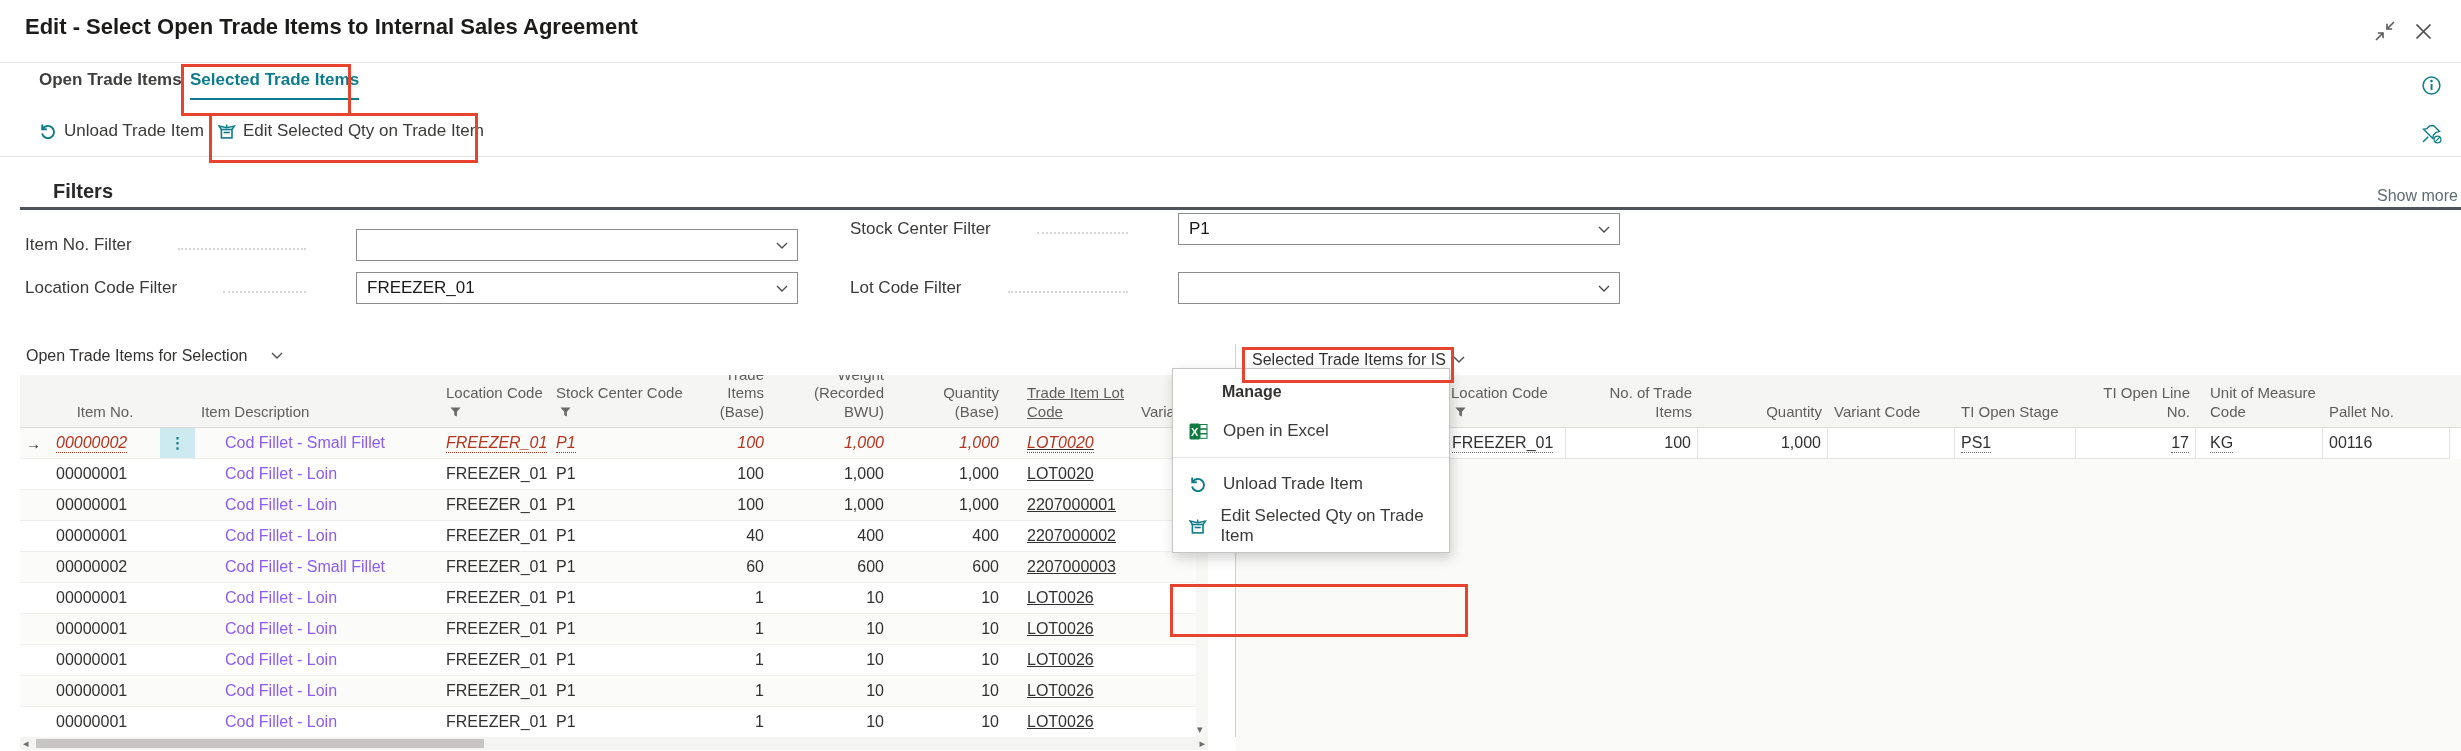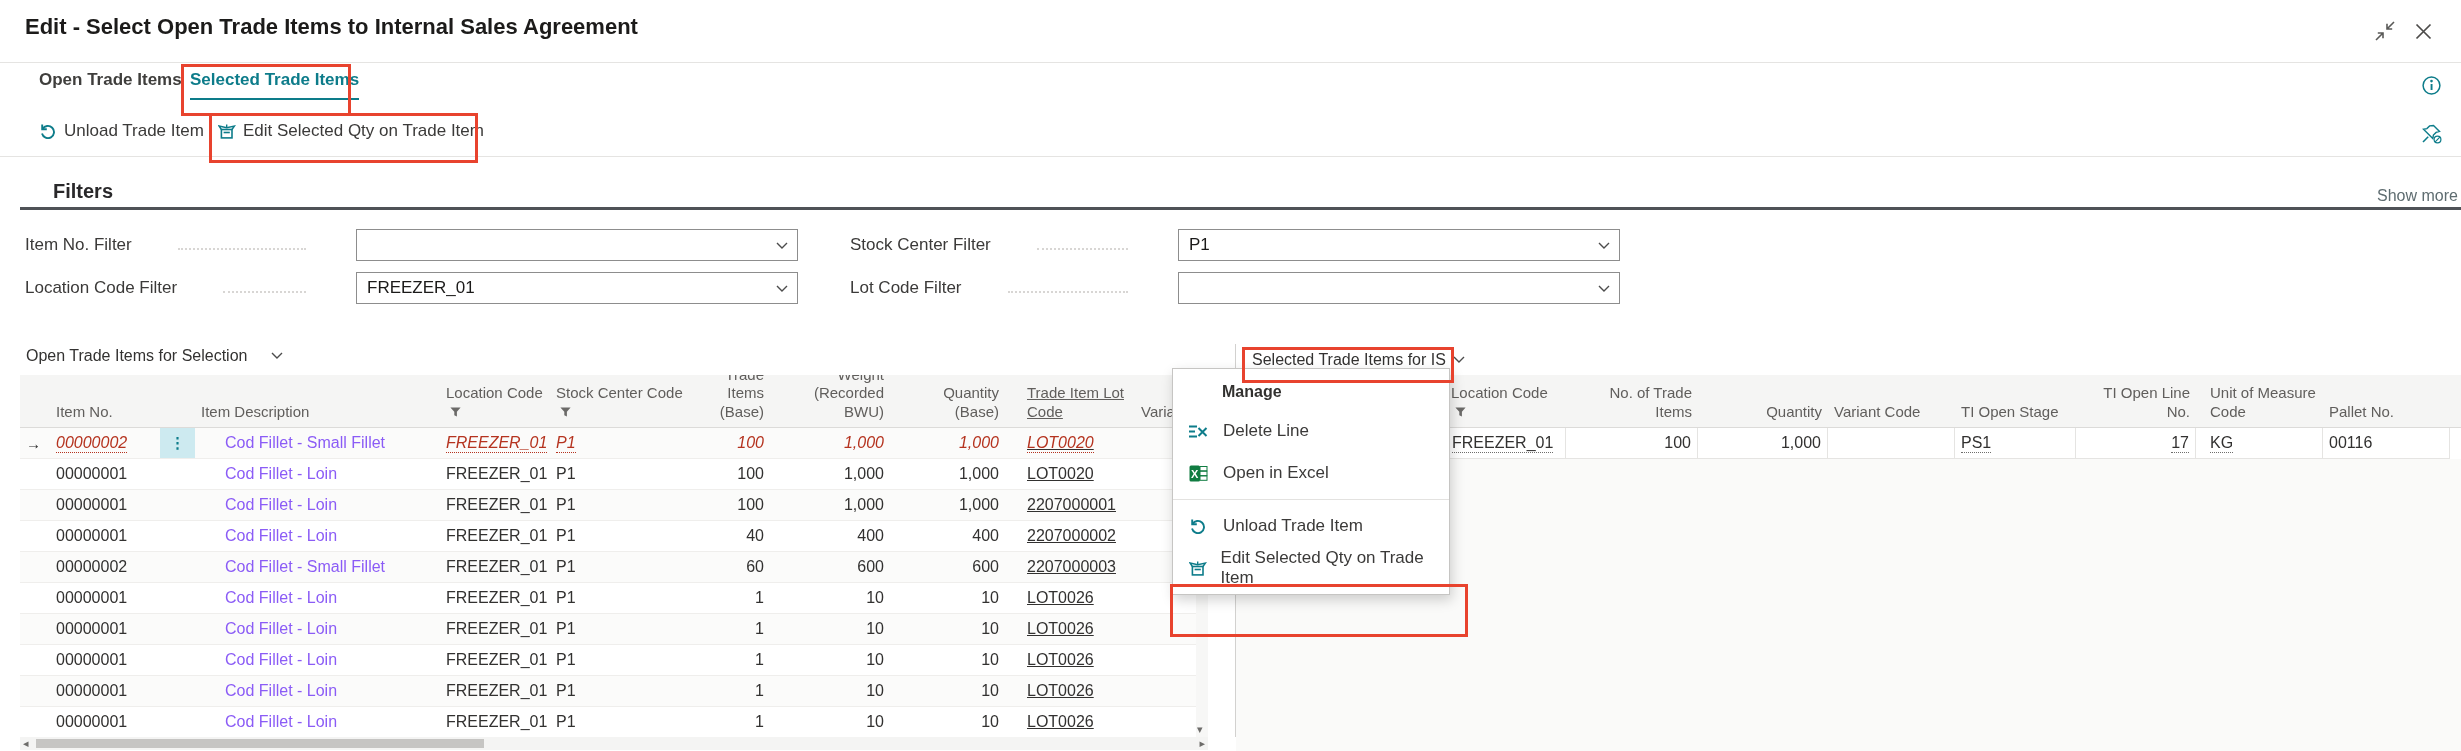--- a/index.html
+++ b/index.html
@@ -27,21 +27,21 @@
   #show-more{left:2377px;top:187px;font-size:16px;color:#5e6c70;cursor:pointer;}
   #filters-rule{left:20px;top:207px;width:2441px;height:3px;background:#4f5257;}
   .field{height:34px;display:flex;align-items:center;gap:36px;}
   .field .flabel{font-size:17px;color:#3b3a39;white-space:nowrap;margin-right:10px;}
   .field .leader{flex:1;height:1px;border-bottom:2px dotted #d8d6d4;margin:6px 14px 0 0;}
   .field .fbox{width:442px;height:32px;border:1px solid #8d8d8d;background:#fff;display:flex;align-items:center;
     padding:0 30px 0 10px;box-sizing:border-box;position:relative;flex:none;cursor:text;}
   .field .fval{font-size:17px;color:#1b1a19;}
   .field .chev{position:absolute;right:9px;top:12px;}
   .f1{left:25px;top:228px;width:773px;}
-  .f2{left:850px;top:228px;width:770px;}
+  .f2{left:850px;top:212px;width:770px;}
   .f3{left:25px;top:271px;width:773px;}
   .f4{left:850px;top:271px;width:770px;}
   
   .gcap{font-size:16px;color:#333231;display:flex;align-items:center;gap:7px;cursor:pointer;white-space:nowrap;}
   #left-caption{left:26px;top:347px;gap:24px;}
   #right-caption{left:1252px;top:351px;}
   
   .grid{top:375px;}
   #left-grid{left:20px;width:1188px;}
   #right-grid{left:1445px;width:1016px;}
@@ -50,21 +50,21 @@
     font-size:15px;color:#605e5c;line-height:1.22;overflow:hidden;cursor:pointer;}
   .hcell .hlab{width:100%;}
   .hcell.num .hlab{text-align:right;}
   .hcell.nwrap .hlab{white-space:nowrap;}
   .grow{display:flex;height:31px;box-sizing:border-box;background:#fff;cursor:pointer;}
   #left-grid .grow{border-bottom:1px solid #efeeec;}
   #left-grid .grow:nth-child(even){background:#fbfbfa;}
   .cell{display:flex;align-items:center;padding:0 6px;box-sizing:border-box;font-size:16px;
     overflow:hidden;white-space:nowrap;height:100%;}
   .cell.num{justify-content:flex-end;}
-  .c0{width:30px;} .c1{width:110px;} .c2{width:35px;justify-content:center;padding:0;}
+  .c0{width:30px;} .c1{width:110px;text-align:center;} .c2{width:35px;justify-content:center;padding:0;}
   .c3{width:245px;} .c4{width:110px;} .c5{width:140px;} .c6{width:80px;} .c7{width:120px;}
   .c8{width:115px;} .c9{width:130px;padding-left:22px;text-decoration:underline;} .c10{width:73px;}
   .r0{width:121px;} .r1{width:132px;} .r2{width:130px;} .r3{width:127px;}
   .r4{width:121px;} .r5{width:120px;} .r6{width:127px;padding-left:14px;} .r7{width:127px;} .r8{width:11px;padding:0;}
   #right-grid .grow .cell{border-right:1px solid #e5e4e2;border-bottom:1px solid #e5e4e2;}
   #right-grid .grow .cell:first-child{border-left:1px solid #e5e4e2;}
   .lnk{color:#8b5cf6;margin-left:24px;}
   .it{font-style:italic;color:#b5331f;}
   .du{border-bottom:1px dotted #b5331f;}
   .drill{border-bottom:1px dotted #6f6e6c;}
@@ -617,29 +617,20 @@
 <div class="abs" id="hscroll">
   <span class="sarrow left">◂</span>
   <div id="hthumb"></div>
   <span class="sarrow right">▸</span>
 </div>
 
 <div class="abs" id="context-menu">
     <div class="m-head">Manage</div>
     <div class="m-item">
       <span class="m-ic icon">
-        <svg width="19" height="15" viewBox="0 0 19 15">
-          <path d="M0 2.5h8M0 7.5h6M0 12.5h8" stroke="#0d7c8a" stroke-width="1.8"></path>
-          <path d="M9.5 4l8 8M17.5 4l-8 8" stroke="#0d7c8a" stroke-width="2"></path>
-        </svg>
-      </span>
-      <span>Delete Line</span>
-    </div>
-    <div class="m-item">
-      <span class="m-ic icon">
         <svg width="19" height="17" viewBox="0 0 19 17">
           <rect x="11" y="1.5" width="7" height="4.3" fill="#fff" stroke="#107c41" stroke-width="1"></rect>
           <rect x="11" y="6.3" width="7" height="4.3" fill="#fff" stroke="#107c41" stroke-width="1"></rect>
           <rect x="11" y="11" width="7" height="4.3" fill="#fff" stroke="#107c41" stroke-width="1"></rect>
           <rect x="0.5" y="0.5" width="10.5" height="16" rx="1.5" fill="#107c41"></rect>
           <text x="5.7" y="12.5" font-size="11" font-weight="bold" fill="#fff" text-anchor="middle" font-family="Liberation Sans,sans-serif">X</text>
         </svg>
       </span>
       <span>Open in Excel</span>
     </div>

